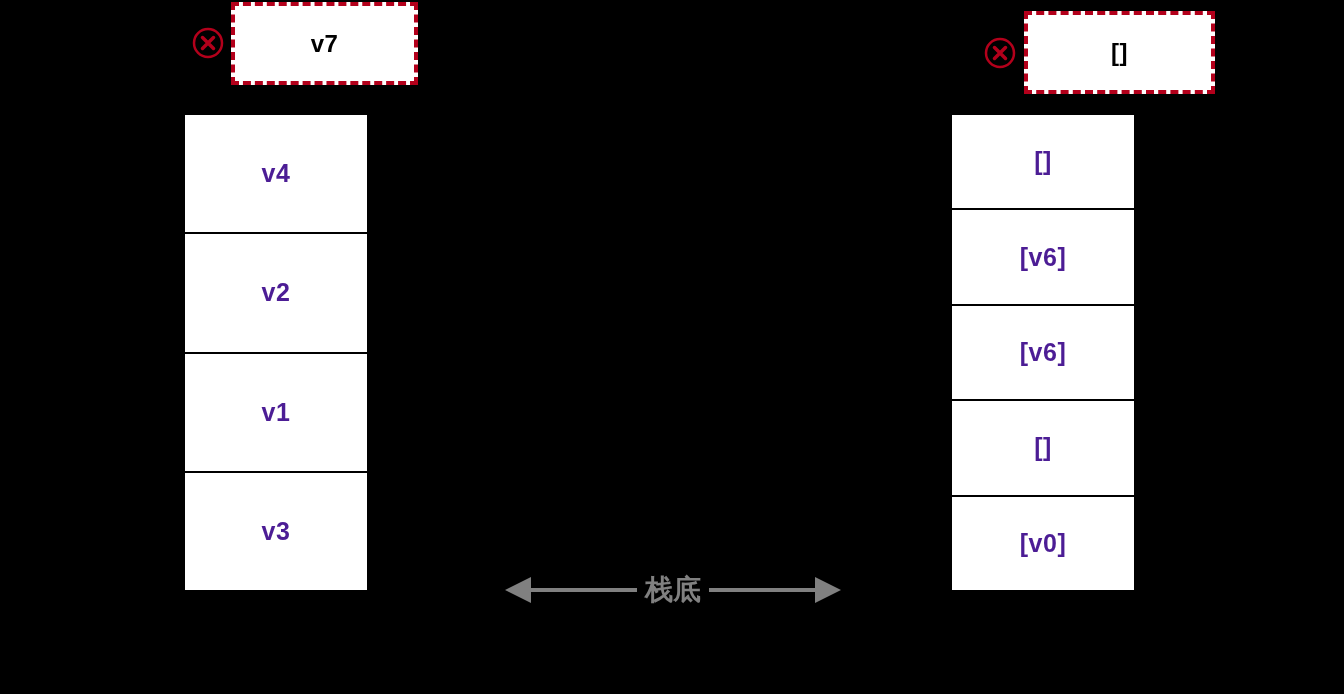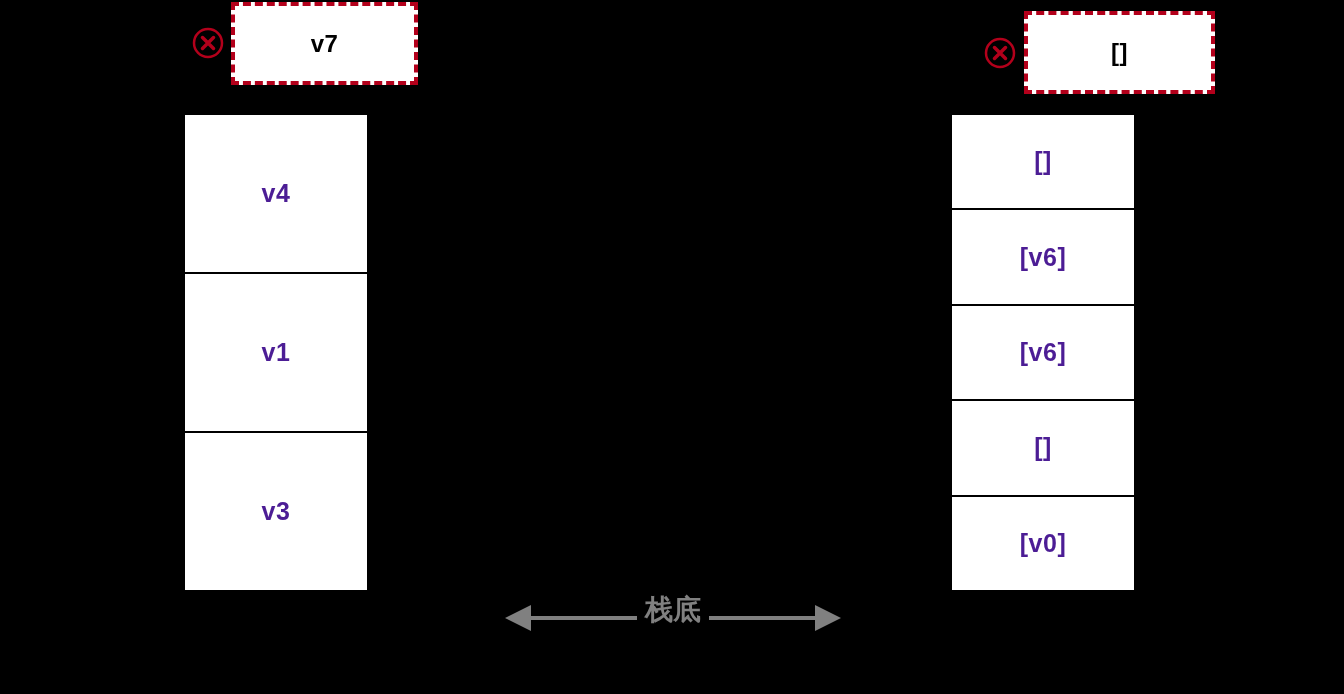--- a/index.html
+++ b/index.html
@@ -76,25 +76,25 @@
     font-weight: bold;
     color: #4c1d95;
     line-height: 1;
     letter-spacing: 0.5px;
   }
 
   
   .bottom-annotation {
     position: absolute;
     left: 505px;
-    top: 596px;
+    top: 568px;
     width: 336px;
     height: 44px;
     display: flex;
-    align-items: flex-start;
+    align-items: center;
     justify-content: center;
   }
   .bottom-annotation svg {
     position: absolute;
     left: 0;
     top: 0;
   }
   .bottom-label {
     position: relative;
     z-index: 2;
@@ -119,20 +119,23 @@
     </svg>
   </div>
 
   <div class="pending-box" style="left:231px; top:2px; width:187px; height:83px;">
     <span class="cell-text">v7</span>
   </div>
 
   <div class="stack" style="left:183px; top:113px; width:186px; height:479px;">
     <div class="stack-cell">
       <span class="cell-text">v4</span>
+    </div>
+    <div class="stack-cell">
+      <span class="cell-text">v2</span>
     </div>
     <div class="stack-cell">
       <span class="cell-text">v1</span>
     </div>
     <div class="stack-cell">
       <span class="cell-text">v3</span>
     </div>
   </div>
 
   <div class="x-marker" style="left:984px; top:37px;">

